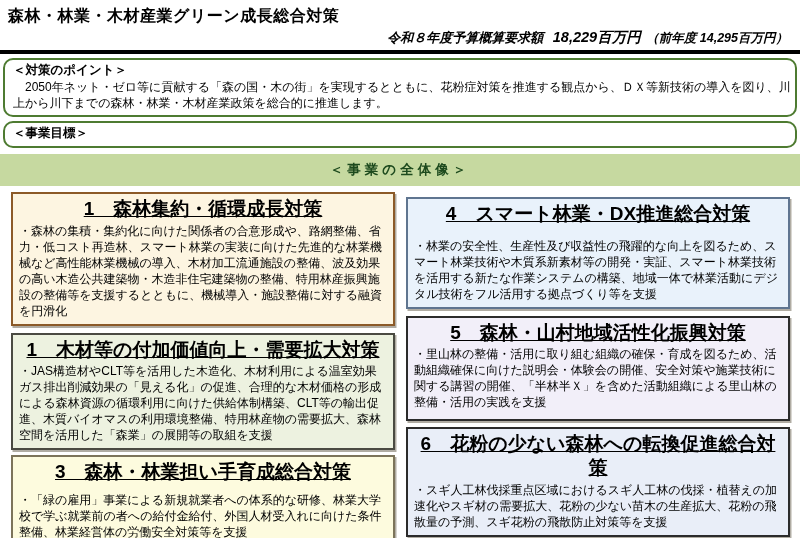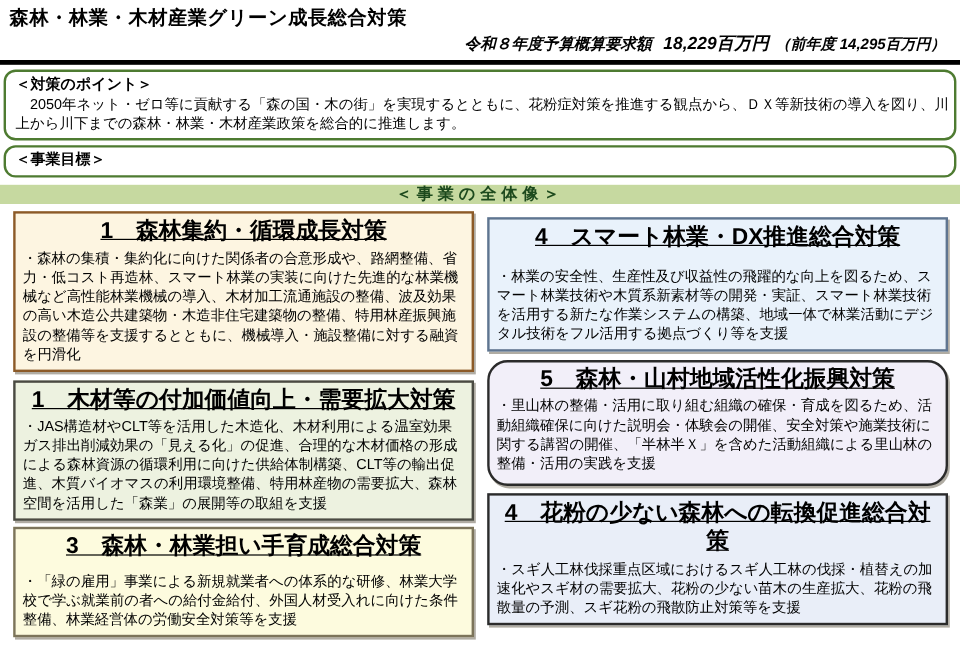--- a/index.html
+++ b/index.html
@@ -35,21 +35,21 @@
     padding:2px 4px 4px 8px;
     background:#fff;
   }
   .roundbox-heading{font-size:12.5px;font-weight:bold;line-height:1.35;}
   .points-text{font-size:12px;line-height:1.35;text-indent:1em;}
   .points-text .b{font-weight:normal;}
   .goal-text{font-size:12px;line-height:1.35;text-indent:0.5em;}
 
   
   .banner{
-    margin-top:6px;height:16px;background:var(--banner-bg,#c6d9a0);
+    margin-top:6px;height:32px;background:var(--banner-bg,#c6d9a0);
     color:var(--banner-text,#1d4a1d);
     font-size:13.5px;font-weight:bold;letter-spacing:4px;
     display:flex;align-items:center;justify-content:center;
   }
 
   
   .grid{
     display:flex;justify-content:space-between;
     padding:6px 10px 0 11px;
   }
@@ -113,24 +113,24 @@
       <div class="pbox h3" style="background: rgb(253, 251, 222); border-color: rgb(124, 116, 90);">
         <div class="pbox-title">3　森林・林業担い手育成総合対策</div>
         <div class="pbox-body">・「緑の雇用」事業による新規就業者への体系的な研修、林業大学校で学ぶ就業前の者への給付金給付、外国人材受入れに向けた条件整備、林業経営体の労働安全対策等を支援</div>
       </div>
     </div>
     <div class="col col-right">
       <div class="pbox h4" style="background: rgb(233, 242, 251); border-color: rgb(95, 117, 144);">
         <div class="pbox-title">4　スマート林業・DX推進総合対策</div>
         <div class="pbox-body">・林業の安全性、生産性及び収益性の飛躍的な向上を図るため、スマート林業技術や木質系新素材等の開発・実証、スマート林業技術を活用する新たな作業システムの構築、地域一体で林業活動にデジタル技術をフル活用する拠点づくり等を支援</div>
       </div>
-      <div class="pbox h5" style="background: rgb(242, 239, 249); border-color: rgb(43, 43, 43); border-radius: 17px;">
+      <div class="pbox h5" style="background: rgb(242, 239, 249); border-color: rgb(43, 43, 43);">
         <div class="pbox-title">5　森林・山村地域活性化振興対策</div>
         <div class="pbox-body">・里山林の整備・活用に取り組む組織の確保・育成を図るため、活動組織確保に向けた説明会・体験会の開催、安全対策や施業技術に関する講習の開催、「半林半Ｘ」を含めた活動組織による里山林の整備・活用の実践を支援</div>
       </div>
       <div class="pbox h6" style="background: rgb(233, 238, 248); border-color: rgb(43, 43, 43);">
-        <div class="pbox-title">4　花粉の少ない森林への転換促進総合対策</div>
+        <div class="pbox-title">6　花粉の少ない森林への転換促進総合対策</div>
         <div class="pbox-body">・スギ人工林伐採重点区域におけるスギ人工林の伐採・植替えの加速化やスギ材の需要拡大、花粉の少ない苗木の生産拡大、花粉の飛散量の予測、スギ花粉の飛散防止対策等を支援</div>
       </div>
     </div>
   </div>
 
 </div>
 
 </body></html>

